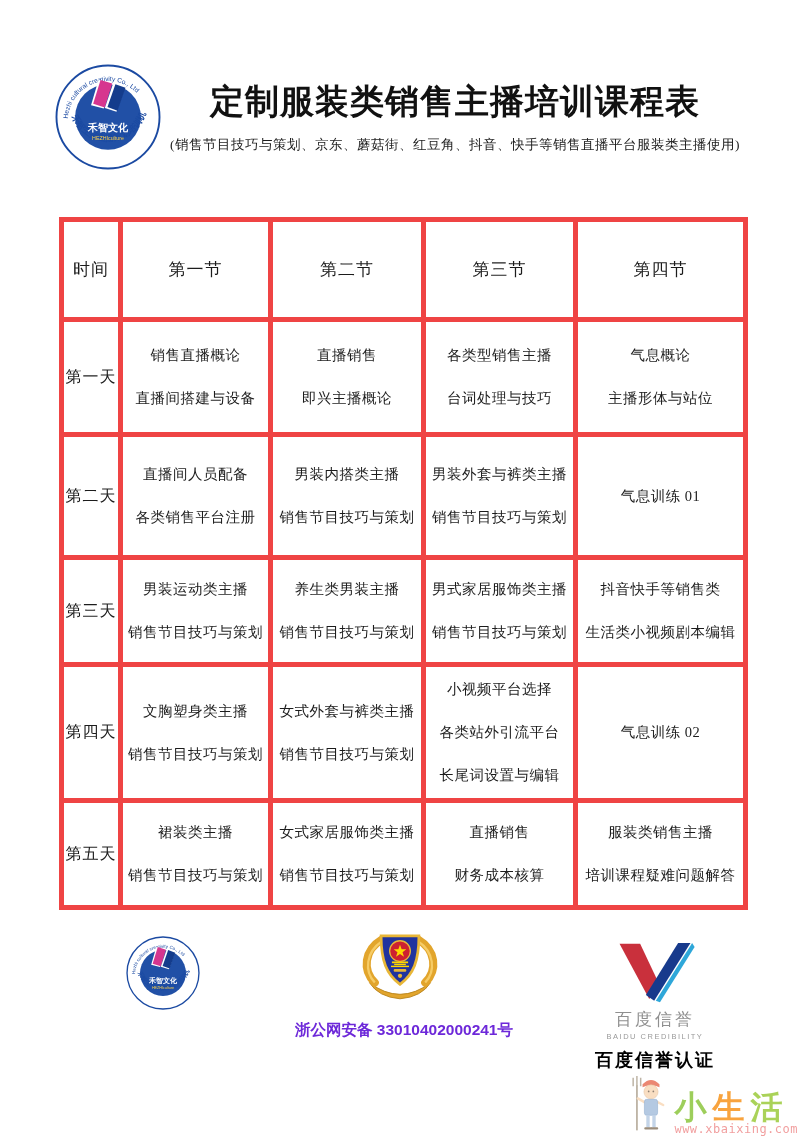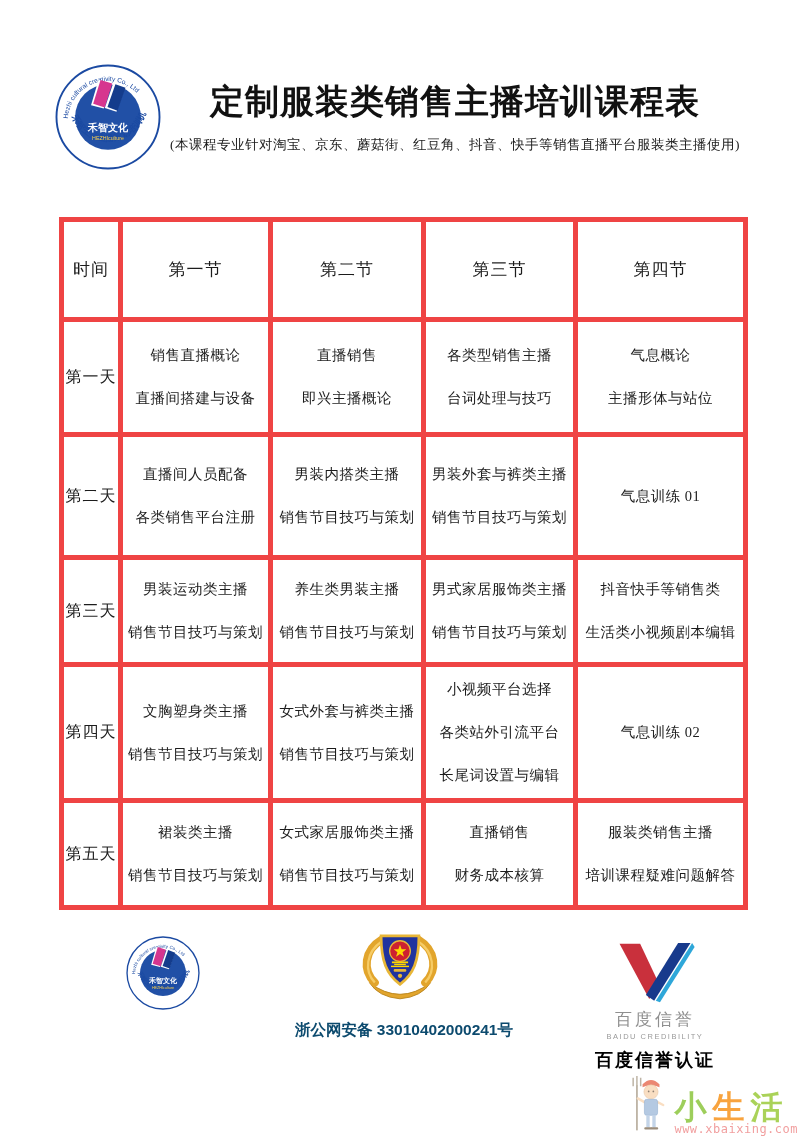--- a/index.html
+++ b/index.html
@@ -31,21 +31,21 @@
   
   .footer-col{position:absolute;text-align:center;}
   .footer-col .seal{display:inline-block;}
   .foot-left{left:60px;top:936px;width:205px;}
   .foot-left .seal{width:74px;height:74px;}
   .copyright-text{margin-top:13px;font-family:"Liberation Sans",sans-serif;font-weight:bold;
                   font-size:13.5px;color:#111;white-space:nowrap;}
   .foot-center{left:295px;top:928px;width:210px;}
   .foot-center .seal{width:90px;height:84px;}
   .police-text{margin-top:4px;font-family:"Liberation Sans",sans-serif;font-weight:bold;
-               font-size:15.5px;color:#0c4a6e;white-space:nowrap;}
+               font-size:15.5px;color:#6d28d9;white-space:nowrap;}
   .foot-right{left:575px;top:938px;width:160px;}
   .foot-right .seal{width:92px;height:66px;}
   .baidu-cn{margin-top:0;font-size:17px;color:#8f8f8f;letter-spacing:3px;
             font-family:Liberation Mono, monospace;}
   .baidu-en{margin-top:1px;font-size:7.5px;color:#9a9a9a;letter-spacing:1.5px;
             font-family:"Liberation Sans",sans-serif;}
   .baidu-caption{margin-top:7px;font-size:18px;font-weight:bold;color:#000;letter-spacing:2px;
             font-family:"Liberation Sans",sans-serif;}
 
   
@@ -124,21 +124,21 @@
 </svg>
 
 <div class="page">
 
   <div>
     <svg class="header-logo">
         <use href="#logo-badge"></use>
       </svg>
     <div class="title-block">
       <h1 class="page-title">定制服装类销售主播培训课程表</h1>
-      <p class="page-subtitle">(本课程专业针对淘宝、京东、蘑菇街、红豆角、抖音、快手等销售直播平台服装类主播使用)</p>
+      <p class="page-subtitle">(销售节目技巧与策划、京东、蘑菇街、红豆角、抖音、快手等销售直播平台服装类主播使用)</p>
     </div>
   </div>
 
   <table class="course-table">
     <colgroup>
       <col style="width:59px">
         <col style="width:150px">
         <col style="width:153px">
       <col style="width:152px">
         <col style="width:170px">

